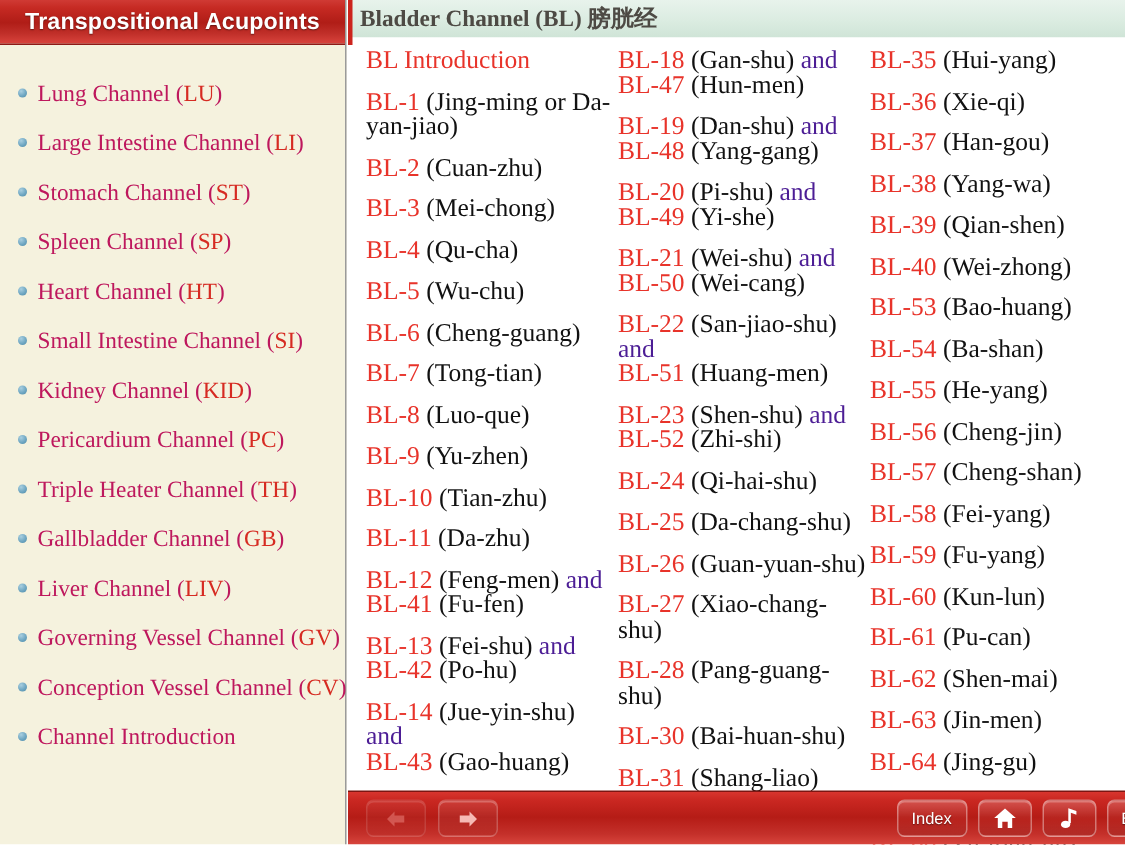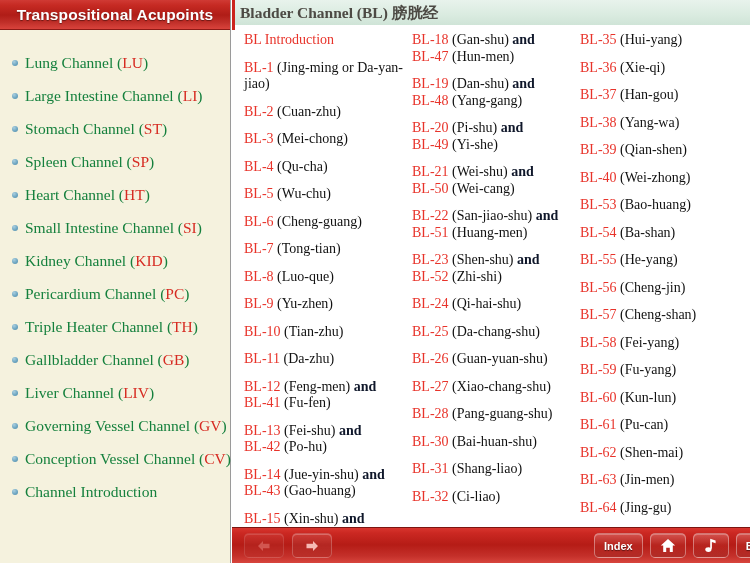--- a/index.html
+++ b/index.html
@@ -82,21 +82,21 @@
     display: inline-block;
     width: 6px;
     height: 6px;
     border-radius: 50%;
     background: radial-gradient(circle at 35% 30%, #a9cfe0 0%, #6fa7c2 55%, #4d8aa8 100%);
     vertical-align: middle;
     margin-right: 7px;
     position: relative;
     top: -1px;
   }
-  .side-label { color: #15803d; }
+  .side-label { color: #be185d; }
   .side-code  { color: #d62b22; }
 
   
   #content {
     position: absolute;
     left: 232px;
     top: 0;
     right: 0;
     height: 563px;
     background: #ffffff;
@@ -139,28 +139,28 @@
     display: flex;
     padding-left: 12px;
     box-sizing: border-box;
   }
   .column {
     width: 168px;
     flex: 0 0 168px;
   }
   .entry {
     margin: 0 0 11px 0;
-    font-size: 14px;
+    font-size: 17px;
     line-height: 16.5px;
     color: #111111;
     white-space: normal;
   }
   .entry .code { color: #e8332a; }
   .entry .name { color: #111111; }
-  .entry .conj { color: #0f172a; font-weight: bold; }
+  .entry .conj { color: #4c1d95; font-weight: normal; }
   .entry.intro { color: #e8332a; }
 
   
 
   
   #toolbar {
     position: absolute;
     left: 0;
     right: 0;
     bottom: 0;
@@ -192,21 +192,21 @@
     background: linear-gradient(to bottom, rgba(255,255,255,.20), rgba(255,255,255,.02) 55%, rgba(0,0,0,.10));
     box-shadow: inset 0 1px 0 rgba(255,255,255,.25);
     display: flex;
     align-items: center;
     justify-content: center;
     padding: 0 9px;
     box-sizing: border-box;
     color: #ffffff;
     font-family: "Liberation Sans", "DejaVu Sans", sans-serif;
     font-size: 11px;
-    font-weight: bold;
+    font-weight: normal;
     text-shadow: 0 1px 1px rgba(0,0,0,.5);
     cursor: pointer;
   }
   .tb-nav {
     width: 40px;
     min-width: 40px;
     padding: 0;
     border-color: rgba(255,255,255,.22);
     background: linear-gradient(to bottom, rgba(255,255,255,.10), rgba(0,0,0,.05));
   }

